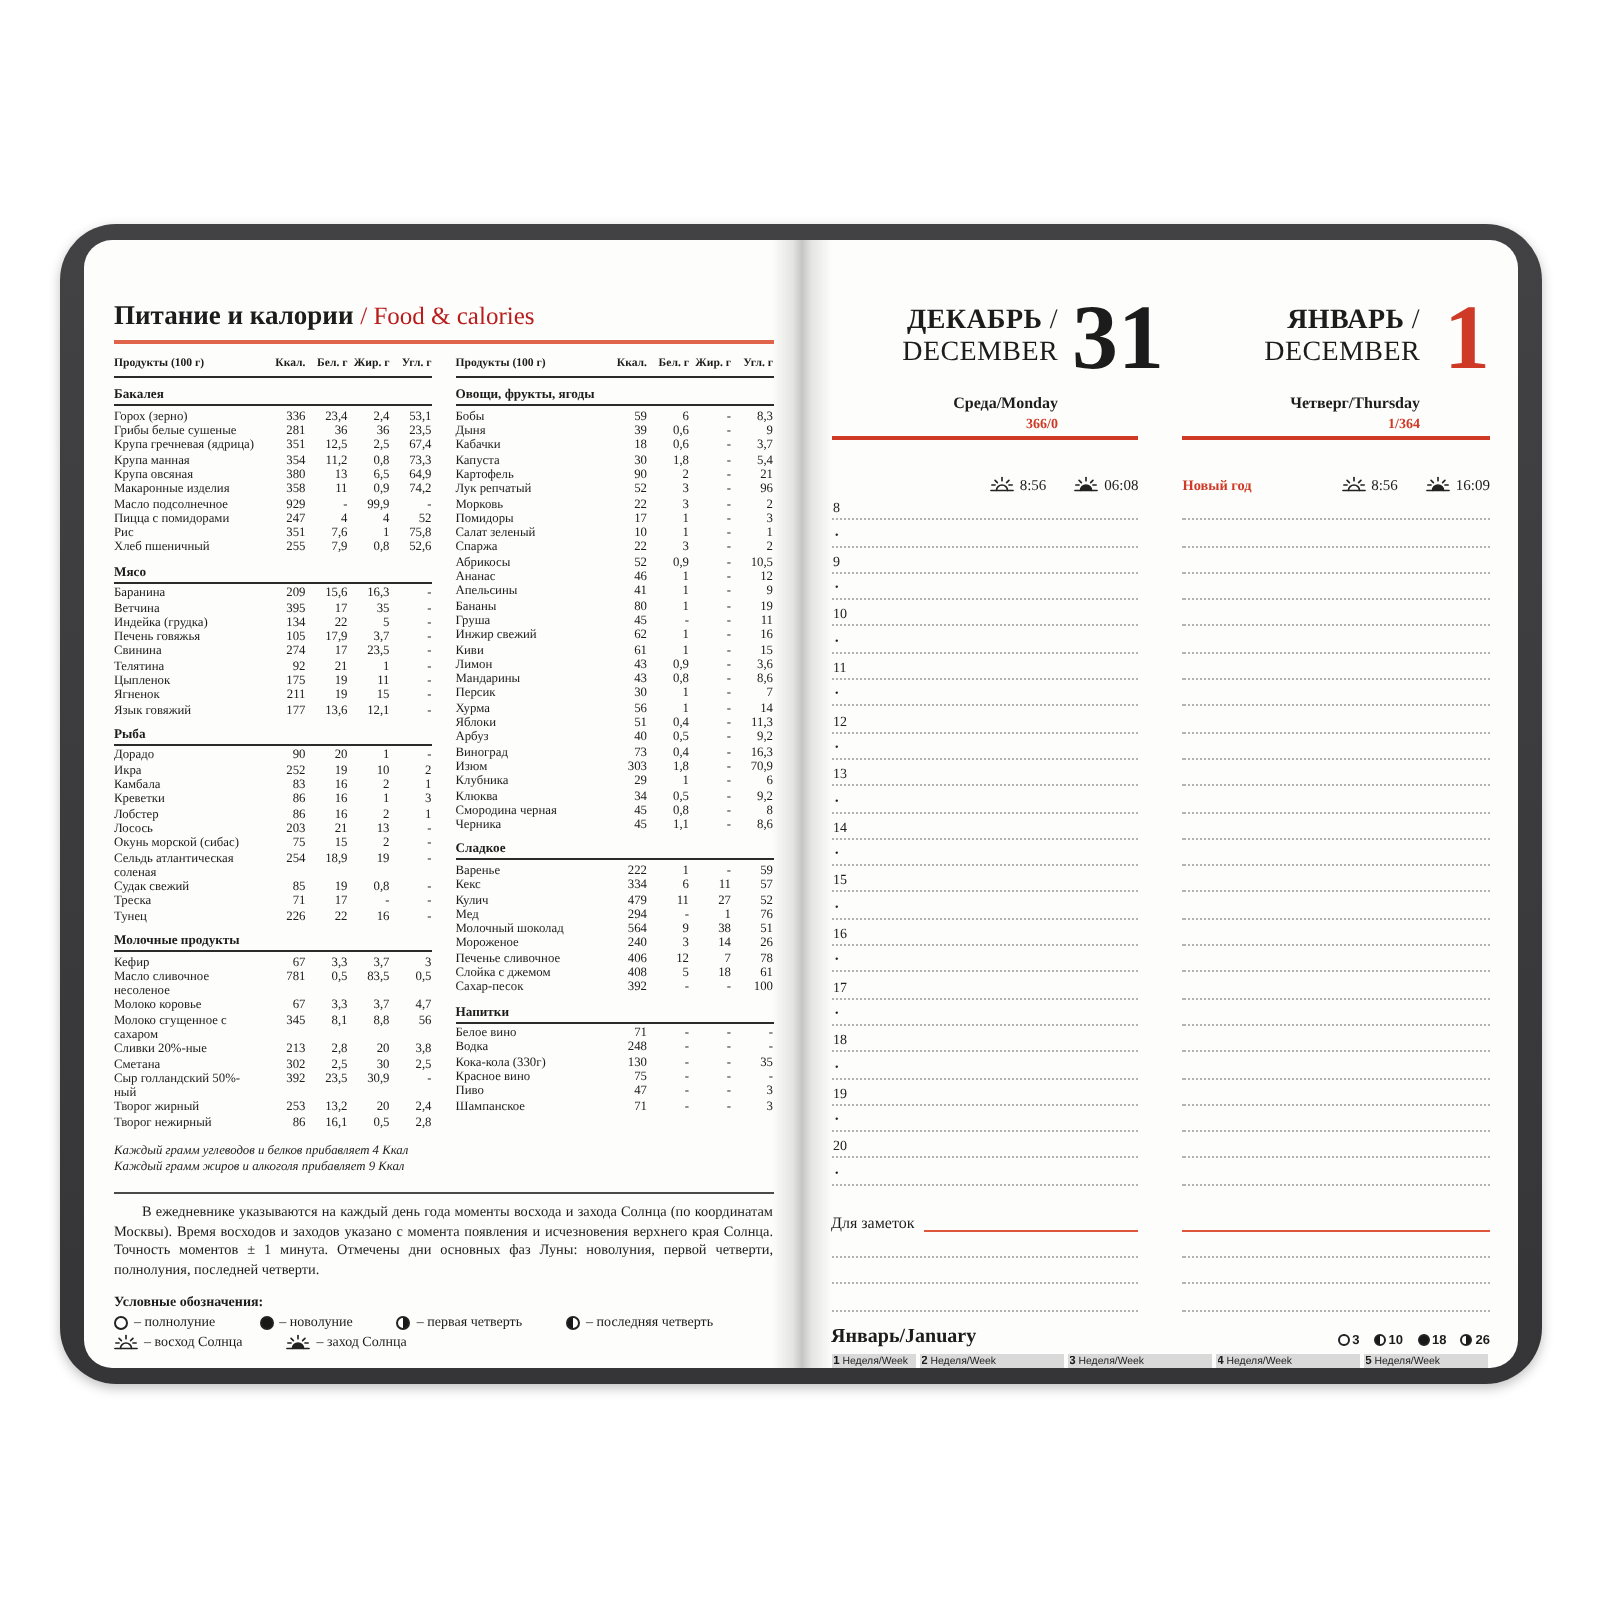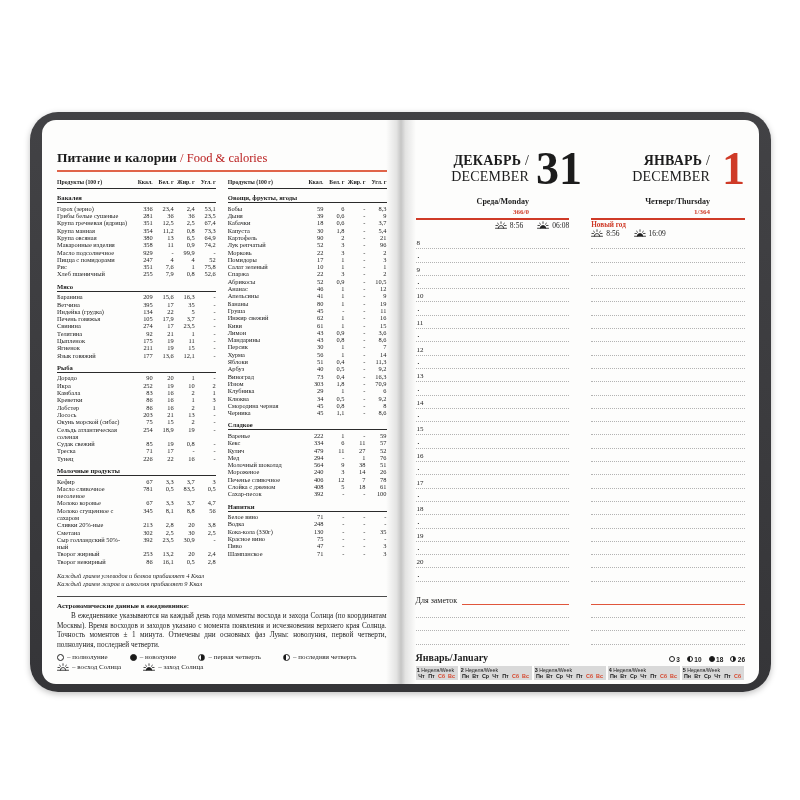--- a/index.html
+++ b/index.html
@@ -52,23 +52,23 @@
   .twocol{display:grid;grid-template-columns:1fr 1fr;column-gap:22px;}
 
   .day-head{display:flex;justify-content:flex-end;align-items:flex-start;border-bottom:2px solid #cf3a27;padding-bottom:2px;min-height:50px;}
   .dh-text{text-align:right;padding-top:5px;}
   .dh-month{font-size:14px;letter-spacing:.2px;}
   .dh-month .mru{font-weight:bold;}
   .dh-weekday{font-size:8px;font-weight:bold;margin-top:12px;}
   .dh-doy{font-size:7px;margin-top:2px;}
   .dh-num{font-family:"Liberation Serif",serif;font-weight:bold;font-size:46px;line-height:42px;margin-left:7px;min-width:28px;text-align:right;}
 
-  .sun-row{height:15px;display:flex;align-items:flex-start;font-size:7.5px;margin-top:1px;}
+  .sun-row{height:15px;display:flex;align-items:flex-end;font-size:7.5px;margin-top:12px;}
   .sun-row.end{justify-content:flex-end;gap:14px;}
-  .sun-row.between{justify-content:space-between;flex-direction:column;}
+  .sun-row.between{justify-content:space-between;}
   .suntimes{display:inline-flex;gap:14px;}
   .suntime{display:inline-flex;align-items:center;gap:3px;}
   .holiday{font-size:7.2px;}
 
   .sch-row{height:12.3px;position:relative;border-bottom:1px dotted #b3b3b3;}
   .sch-num{position:absolute;left:1px;bottom:1px;font-size:7px;line-height:7px;}
   .sch-dot{position:absolute;left:2px;bottom:2px;font-size:5px;line-height:5px;}
 
   .notes-row{display:grid;grid-template-columns:1fr 1fr;column-gap:22px;margin-top:9px;align-items:flex-end;height:14px;}
   .notes-c1{display:flex;align-items:flex-end;}
@@ -745,23 +745,23 @@
           </div>
       </div>
 
       <div class="footnotes">
         <div>Каждый грамм углеводов и белков прибавляет 4 Ккал</div>
         <div>Каждый грамм жиров и алкоголя прибавляет 9 Ккал</div>
       </div>
 
       <div class="divider"></div>
 
-      <p class="astro-heading">Астрономические данные в ежедневнике:</p>
       <p class="astro-text">В ежедневнике указываются на каждый день года моменты восхода и захода Солнца (по координатам Москвы). Время восходов и заходов указано с момента появления и исчезновения верхнего края Солнца. Точность моментов ± 1 минута. Отмечены дни основных фаз Луны: новолуния, первой четверти, полнолуния, последней четверти.</p>
 
+      <p class="legend-heading">Условные обозначения:</p>
       <div class="legend-row">
         <span class="leg-item">
           <span class="moon full-moon"></span>
           <span>– полнолуние</span>
         </span>
         <span class="leg-item">
           <span class="moon new-moon"></span>
           <span>– новолуние</span>
         </span>
         <span class="leg-item">

